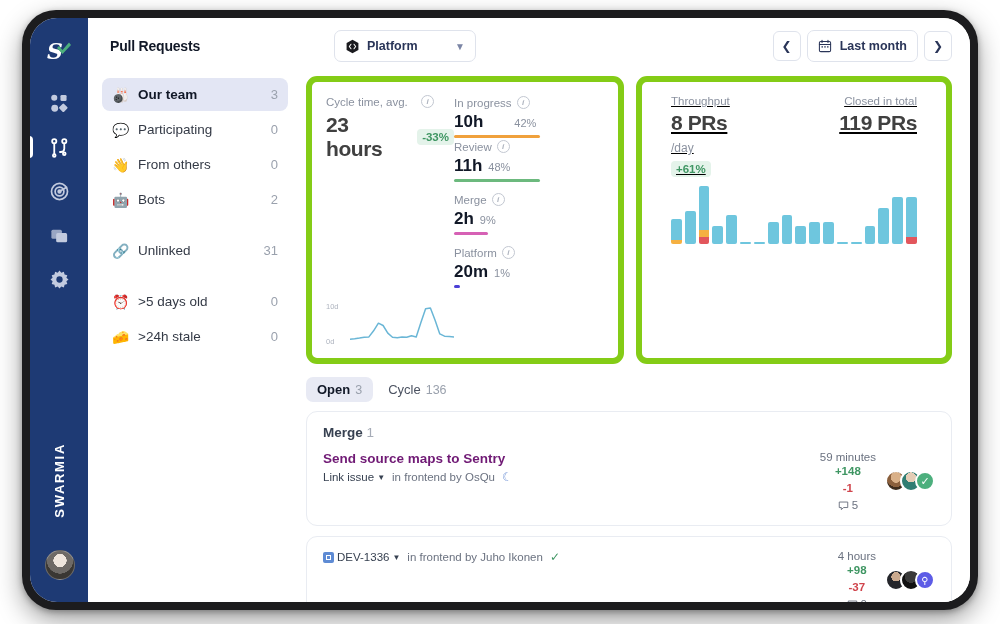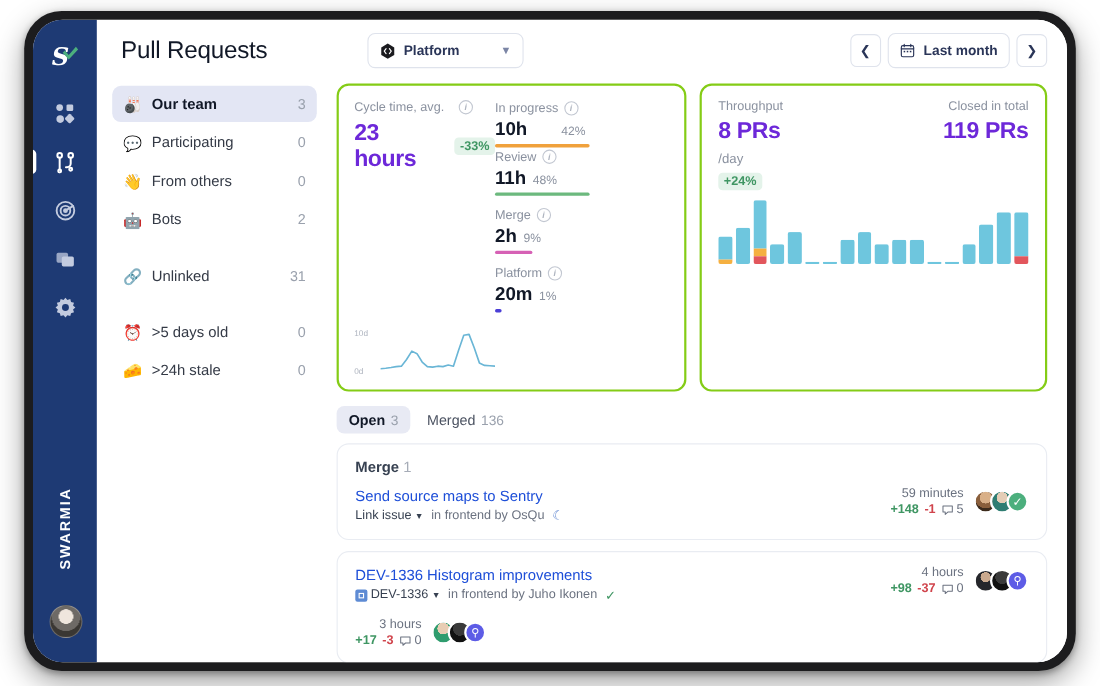--- a/index.html
+++ b/index.html
@@ -47,21 +47,21 @@
     position:absolute;bottom:22px;left:15px;width:28px;height:28px;border-radius:50%;
     background:radial-gradient(circle at 50% 34%,#efe6dd 0 28%,#6e6a66 29% 56%,#3a3733 57% 100%);
     border:1px solid rgba(255,255,255,.25);overflow:hidden;cursor:pointer;
   }
   
   #content{flex:1;display:flex;flex-direction:column;background:#fff;min-width:0;}
   #topbar{
     height:56px;flex:0 0 56px;display:flex;align-items:center;
     padding:0 18px 0 22px;gap:14px;
   }
-  #page-title{font-size:22px;font-weight:400;color:#111827;flex:0 0 210px;letter-spacing:-.2px;}
+  #page-title{font-size:14px;font-weight:700;color:#111827;flex:0 0 210px;letter-spacing:-.2px;}
   .pill-btn{
     display:flex;align-items:center;gap:8px;height:30px;padding:0 10px;
     border:1px solid #dfe3ec;border-radius:7px;background:#fff;
     font-size:12.5px;color:#2a3558;cursor:pointer;font-weight:600;
   }
   #platform-select{min-width:120px;justify-content:space-between;}
   #date-controls{margin-left:auto;display:flex;align-items:center;gap:6px;}
   .sq-btn{
     width:26px;height:28px;border:1px solid #dfe3ec;border-radius:6px;background:#fff;
     display:flex;align-items:center;justify-content:center;color:#2a3558;cursor:pointer;
@@ -77,32 +77,32 @@
   .side-item.active{background:#e3e6f4;}
   .side-emoji{font-size:14px;width:17px;text-align:center;line-height:1;}
   .side-label{flex:1;font-size:13.5px;color:#343a46;}
   .side-item.active .side-label{color:#111827;font-weight:600;}
   .side-count{font-size:13px;color:#9aa1ad;}
   .side-gap{height:16px;}
   
   #main{flex:1;padding:2px 18px 0 6px;box-sizing:border-box;min-width:0;overflow:hidden;}
   #cards-row{display:flex;gap:12px;}
   .card{
-    border:2px solid #84cc16;border-radius:11px;background:#fff;box-sizing:border-box;
+    border:6px solid #84cc16;border-radius:11px;background:#fff;box-sizing:border-box;
   }
   #cycle-card{flex:0 0 318px;padding:13px 14px 8px;}
-  #throughput-card{flex:1;padding:13px 15px 9px;}
+  #throughput-card{flex:1;padding:13px 29px 9px;text-decoration:underline;}
   .metric-head{display:flex;align-items:center;gap:5px;}
   .metric-label{font-size:11.5px;color:#8a919f;}
   .info-i{
     width:11px;height:11px;border-radius:50%;border:1px solid #c2c7d1;color:#aeb4bf;
     font-size:8px;line-height:11px;text-align:center;font-style:italic;font-weight:700;
     cursor:pointer;flex:0 0 11px;
   }
-  .big-val{font-size:21px;font-weight:700;color:#6d28d9;letter-spacing:-.4px;}
+  .big-val{font-size:21px;font-weight:700;color:#404040;letter-spacing:-.4px;}
   .chip{
     font-size:11.5px;font-weight:700;color:#3f9663;background:#e4f3ea;
     padding:2px 5px;border-radius:4px;
   }
   #cycle-grid{display:flex;}
   #cycle-left{flex:0 0 128px;}
   #cycle-right{flex:1;display:flex;flex-wrap:wrap;gap:2px 18px;padding-top:1px;}
   .sub-metric{width:86px;}
   .sub-row{display:flex;align-items:baseline;gap:6px;}
   .sub-val{font-size:17px;font-weight:700;color:#111827;}
@@ -126,34 +126,34 @@
   .pr-card{
     border:1px solid #e9ecf2;border-radius:11px;background:#fff;
     padding:13px 16px 14px;margin-bottom:10px;
   }
   .grp-head{font-size:13.5px;color:#6b7280;margin-bottom:11px;}
   .grp-head b{color:#374151;font-weight:600;}
   .grp-head span{color:#a6acb7;}
   .pr-row{display:flex;align-items:flex-start;gap:10px;margin-bottom:14px;}
   .pr-row:last-child{margin-bottom:0;}
   .pr-left{flex:1;min-width:0;}
-  .pr-title{font-size:13.5px;font-weight:400;color:#1d4ed8;margin-bottom:4px;}
+  .pr-title{font-size:13.5px;font-weight:700;color:#701a75;margin-bottom:4px;}
   .pr-meta{display:flex;align-items:center;gap:7px;font-size:11.5px;color:#6b7280;flex-wrap:wrap;}
   .link-issue{display:flex;align-items:center;gap:3px;color:#374151;cursor:pointer;}
   .jira-chip{
     width:11px;height:11px;border-radius:2px;background:#5e8bd4;
     display:inline-flex;align-items:center;justify-content:center;flex:0 0 11px;
   }
   .jira-chip i{width:5px;height:5px;border:1.2px solid #fff;display:block;box-sizing:border-box;}
   .chk{color:#3f9663;font-size:12px;}
   .moon{color:#6b8fd4;font-size:12px;}
   .pr-right{display:flex;align-items:center;gap:9px;flex:0 0 auto;}
   .pr-stats{text-align:right;}
   .pr-time{font-size:11.5px;color:#6b7280;margin-bottom:2px;}
-  .pr-diff{font-size:11.5px;display:flex;gap:5px;justify-content:flex-end;align-items:center;}
+  .pr-diff{font-size:11.5px;display:flex;gap:5px;justify-content:flex-end;align-items:center;flex-direction:column;}
   .add{color:#3f9663;font-weight:600;}
   .del{color:#d0444c;font-weight:600;}
   .cmt{color:#6b7280;display:flex;align-items:center;gap:3px;}
   .avs{display:flex;align-items:center;}
   .av{
     width:22px;height:22px;border-radius:50%;border:2px solid #fff;
     margin-left:-7px;box-sizing:border-box;overflow:hidden;cursor:pointer;
   }
   .av:first-child{margin-left:0;}
   .badge{
@@ -375,21 +375,21 @@
               </div>
             </div>
 
             <div class="card" id="throughput-card">
               <div id="thr-head">
                 <div>
                   <div class="metric-label">Throughput</div>
                   <div style="display:flex;align-items:baseline;gap:6px;margin-top:4px;flex-direction:column;">
                     <span class="big-val">8 PRs</span>
                     <span style="font-size:12px;color:#8a919f;">/day</span>
-                    <span class="chip">+24%</span>
+                    <span class="chip">+61%</span>
                   </div>
                 </div>
                 <div style="text-align:right;">
                   <div class="metric-label">Closed in total</div>
                   <div class="big-val" style="margin-top:4px;">119 PRs</div>
                 </div>
               </div>
               <div id="thr-chart">
                   <div class="tb" style="height: 25.375px;">
                     <i style="background: rgb(110, 198, 222); height: 85.7143%;"></i>
@@ -452,21 +452,21 @@
                 </div>
             </div>
           </div>
 
           <div id="tabs">
             <div class="tab active">
               <span>Open</span>
               <span class="tc">3</span>
             </div>
             <div class="tab">
-              <span>Merged</span>
+              <span>Cycle</span>
               <span class="tc">136</span>
             </div>
           </div>
 
           <div class="pr-card">
             <div class="grp-head">
               <b>Merge</b>
               <span>1</span>
             </div>
             <div class="pr-row">
@@ -503,21 +503,20 @@
                   <div class="badge ok">✓</div>
                 </div>
               </div>
             </div>
           </div>
 
           <div class="pr-card">
 
             <div class="pr-row">
               <div class="pr-left">
-                <div class="pr-title">DEV-1336 Histogram improvements</div>
                 <div class="pr-meta">
                   <span class="link-issue">
                     <span class="jira-chip">
                         <i></i>
                       </span>
                     <span>DEV-1336</span>
                     <span style="font-size:8px;">▼</span>
                   </span>
                   <span>in frontend by Juho Ikonen</span>
                   <span class="chk">✓</span>

